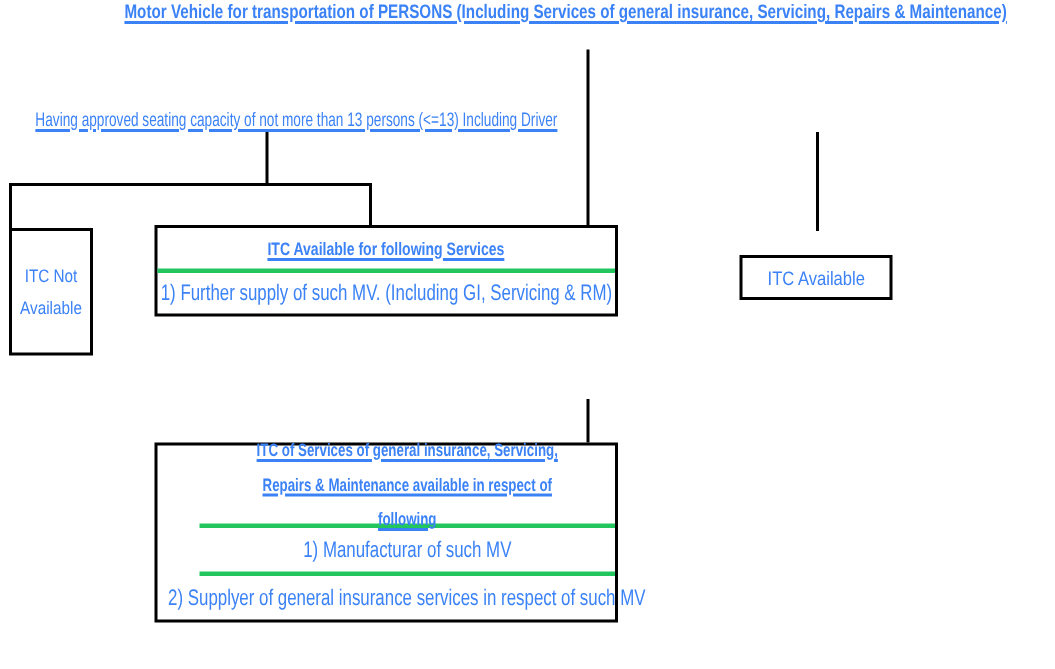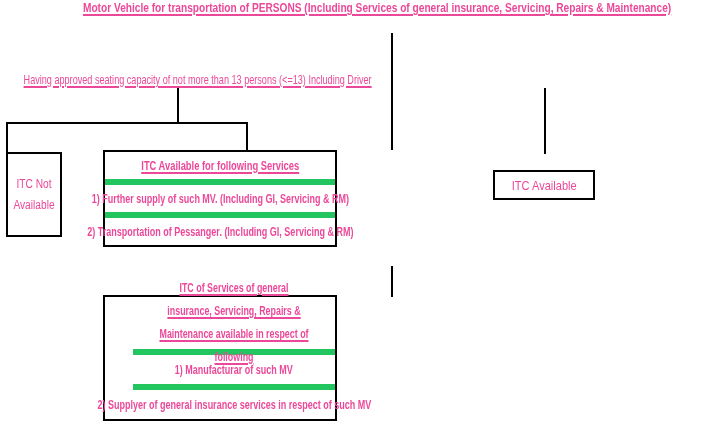--- a/index.html
+++ b/index.html
@@ -1,18 +1,18 @@
 <!DOCTYPE html>
 <html><head>
 <meta charset="utf-8">
 <style>
   html,body { margin:0; padding:0; background:#fff; }
   .canvas {
     position:relative; width:703px; height:446px; background:#ffffff;
-    font-family:"Liberation Sans", sans-serif; color:#ec4899; overflow:hidden;
+    font-family:"Liberation Sans", sans-serif; color:#3b82f6; overflow:hidden;
   }
   .line { position:absolute; background:#000; }
   .u { text-decoration:underline; text-decoration-thickness:1.5px; text-underline-offset:2px; }
   .cx { display:inline-block; white-space:nowrap; transform:scaleX(0.75); transform-origin:50% 50%; }
 
   .title {
     position:absolute; left:0; top:8; width:703px; text-align:center;
     font-weight:bold; font-size:13px;
   }
   .title .cx { transform:scaleX(0.78); }
@@ -29,28 +29,28 @@
     position:absolute; border:2px solid #000; box-sizing:border-box;
     display:flex; align-items:center; justify-content:center; text-align:center;
     background:#fff;
   }
   .itc-not   { left:6px;   top:152px; width:56px;  height:85px; font-size:12px; line-height:1.75; }
   .itc-not .wrapblk { display:inline-block; width:64px; transform:scaleX(0.85); transform-origin:50% 50%; }
   .itc-avail { left:493px; top:170px; width:102px; height:30px; font-size:13px; }
   .itc-avail .cx { transform:scaleX(0.85); }
 
   .chart-table {
-    position:absolute; left:103px; width:234px; border:2px solid #000;
+    position:absolute; left:103px; width:309px; border:2px solid #000;
     box-sizing:border-box; background:#fff;
   }
   .t1 { top:150px; }
   .t2 { top:295px; }
   .chart-table .row {
     display:flex; align-items:center; justify-content:center; text-align:center;
-    font-size:12px; border-top:6px solid #22c55e; overflow:visible;font-weight:bold;
+    font-size:15px; border-top:3px solid #22c55e; overflow:visible;
   }
   .chart-table .row:first-child { border-top:none; }
   .chart-table .header { font-weight:bold; font-size:12px; }
   .t1 .row { height:27px; }
   .t2 .row { height:29px;margin-left:28px; }
   .t2 .header { height:52px; }
   .hdr2 {
     display:inline-block; width:392px; transform:scaleX(0.74); transform-origin:50% 50%;
     white-space:normal; line-height:23px;
   }
@@ -80,23 +80,20 @@
     <span class="wrapblk">ITC Not Available</span>
   </div>
 
   <div class="chart-table t1">
     <div class="row header">
       <span class="cx u" style="transform:scaleX(0.78);">ITC Available for following Services</span>
     </div>
     <div class="row">
       <span class="cx">1) Further supply of such MV. (Including GI, Servicing &amp; RM)</span>
     </div>
-    <div class="row">
-      <span class="cx">2) Transportation of Pessanger. (Including GI, Servicing &amp; RM)</span>
-    </div>
   </div>
 
   <div class="chart-table t2">
     <div class="row header">
       <span class="u hdr2">ITC of Services of general insurance, Servicing, Repairs &amp; Maintenance available in respect of following</span>
     </div>
     <div class="row">
       <span class="cx">1) Manufacturar of such MV</span>
     </div>
     <div class="row">

